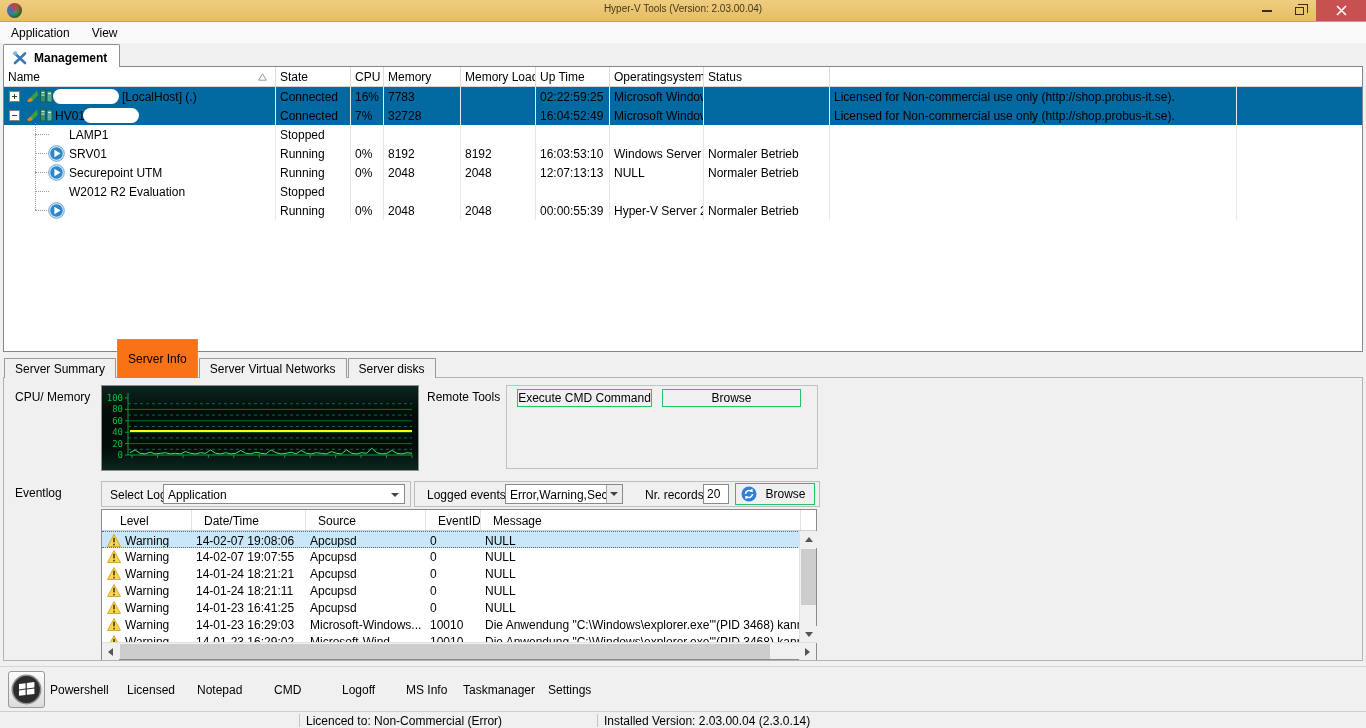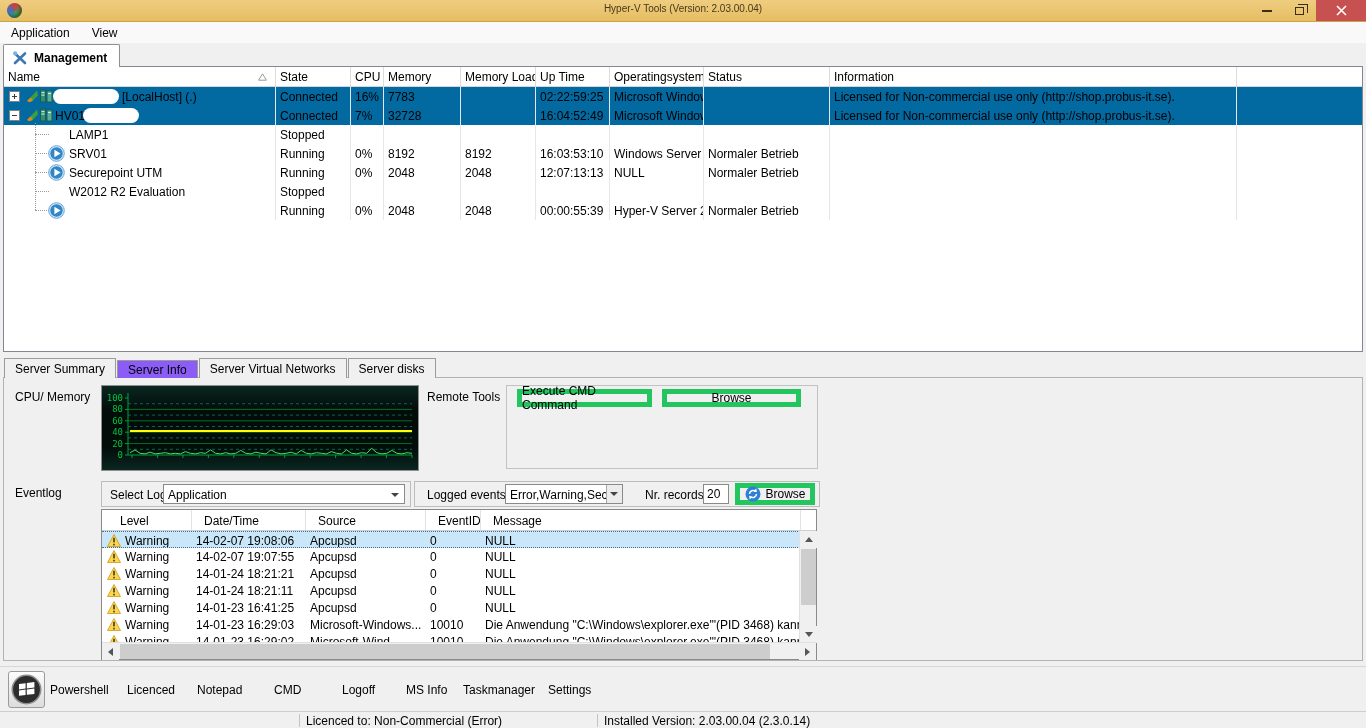--- a/index.html
+++ b/index.html
@@ -39,28 +39,28 @@
 .hosticon{position:absolute;left:20px;top:1px}
 .rackicon{position:absolute;left:36px;top:2px}
 .playicon{position:absolute;left:44px;top:1px}
 .nlabel{position:absolute;top:3px;white-space:nowrap}
 .blob{position:absolute;top:2px;height:15px;background:#fff;border-radius:8px}
 .stub{position:absolute;left:31px;top:9px;width:14px;border-top:1px dotted #9a9a9a}
 .treeline{position:absolute;left:31px;border-left:1px dotted #9a9a9a}
 
 .dtabs{position:absolute;left:4px;top:356px;height:22px;display:flex;align-items:flex-end;z-index:5}
 .dtab{height:20px;padding:0 10px;background:#f0f0f0;border:1px solid #9a9a9a;border-bottom:none;margin-right:1px;display:flex;align-items:center;border-radius:1px 1px 0 0}
-.dtab.active{height:18px;background:#8b5cf6;position:relative}
+.dtab.active{height:39px;background:#f97316;position:relative}
 
 .lower-panel{position:absolute;left:3px;top:377px;width:1360px;height:284px;border:1px solid #b2b2b2;background:#f0f0f0}
 .side-label{position:absolute;left:11px;white-space:nowrap}
 .chart-box{position:absolute;left:97px;top:7px;width:318px;height:86px;background:linear-gradient(180deg,#0b2620,#020c09 30%,#020c09 72%,#0b2620);border:1px solid #8f8f8f}
 .rt-label{position:absolute;left:423px;top:12px}
 .remote-panel{position:absolute;left:502px;top:7px;width:312px;height:84px;border:1px solid #c2c2c2}
-.btn{background:#f0f0f0;border:5px solid #22c55e;display:flex;align-items:center;justify-content:center;font-size:12px}
+.btn{background:#f0f0f0;border:1px solid #22c55e;display:flex;align-items:center;justify-content:center;font-size:12px}
 #btn-cmd{position:absolute;left:10px;top:3px;width:135px;height:18px}
 #btn-browse{position:absolute;left:155px;top:3px;width:139px;height:18px}
 .grp{position:absolute;top:103px;height:26px;border:1px solid #bdbdbd;background:#f0f0f0}
 #grp-left{left:97px;width:310px}
 #grp-right{left:410px;width:406px}
 .grp .glabel{position:absolute;top:6px;white-space:nowrap}
 .combo{position:absolute;top:2px;height:20px;background:#fff;border:1px solid #8a8a8a;padding:3px 18px 0 4px;overflow:hidden;white-space:nowrap}
 .combo .arr{position:absolute;right:5px;top:8px;width:0;height:0;border-left:4px solid transparent;border-right:4px solid transparent;border-top:4px solid #444}
 .combo .arrbox{position:absolute;right:0;top:0;width:16px;height:18px;background:#ececec;border-left:1px solid #a8a8a8}
 .combo .arrbox .arr{right:4px;top:7px}
@@ -140,21 +140,20 @@
       <div class="hcell" style="width: 272px;">Name<svg class="sort-icon" width="9" height="8" viewBox="0 0 9 8">
           <polygon points="4.5,0.8 8.4,7.2 0.6,7.2" fill="none" stroke="#9a9a9a"></polygon>
         </svg></div>
       <div class="hcell" style="width: 75px;">State</div>
       <div class="hcell" style="width: 33px;">CPU</div>
       <div class="hcell" style="width: 77px;">Memory</div>
       <div class="hcell" style="width: 75px;">Memory Load</div>
       <div class="hcell" style="width: 74px;">Up Time</div>
       <div class="hcell" style="width: 94px;">Operatingsystem</div>
       <div class="hcell" style="width: 126px;">Status</div>
-      <div class="hcell" style="width: 407px;">Information</div>
     </div>
   <div id="srv-rows">
       <div class="srow sel">
         <div class="scell name-cell" style="width: 272px;">
           <div class="xbox">
             <div class="h"></div>
             <div class="v"></div>
           </div>
           <svg class="hosticon" width="16" height="16" viewBox="0 0 16 16">
             <path d="M3,13 L13,2.5 L14,7.5 L7.5,14 Z" fill="#3c9e3c"></path>
@@ -521,21 +520,21 @@
       <circle cx="15.5" cy="15.5" r="14.2" fill="#2d2d2d" stroke="#8d8d8d" stroke-width="1.6"></circle>
       <g transform="translate(8,10) skewY(-7)" fill="#fff">
         <rect x="0" y="0" width="6.6" height="5.4"></rect>
         <rect x="7.8" y="0" width="7.6" height="5.4"></rect>
         <rect x="0" y="6.4" width="6.6" height="5.4"></rect>
         <rect x="7.8" y="6.4" width="7.6" height="5.4"></rect>
       </g>
     </svg>
   </div>
 <div class="tool-link" style="left: 50px;">Powershell</div>
-    <div class="tool-link" style="left: 127px;">Licenced</div>
+    <div class="tool-link" style="left: 127px;">Licensed</div>
     <div class="tool-link" style="left: 197px;">Notepad</div>
     <div class="tool-link" style="left: 274px;">CMD</div>
     <div class="tool-link" style="left: 342px;">Logoff</div>
     <div class="tool-link" style="left: 406px;">MS Info</div>
     <div class="tool-link" style="left: 463px;">Taskmanager</div>
     <div class="tool-link" style="left: 548px;">Settings</div>
   </div>
 
 <div class="statusbar">
   <div class="status-sep" style="left:299px"></div>

